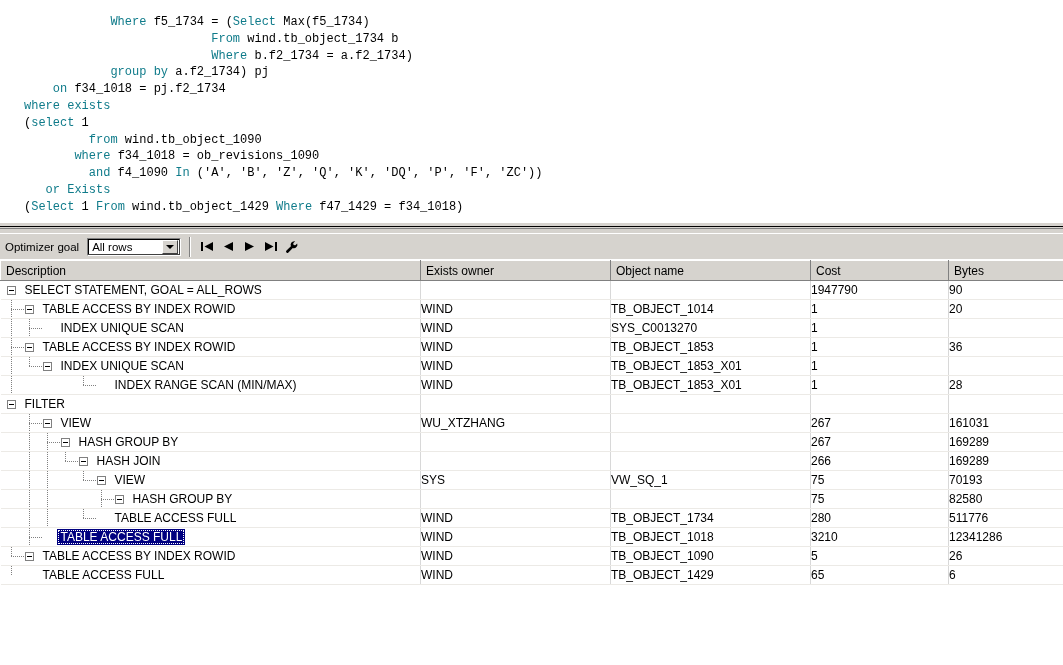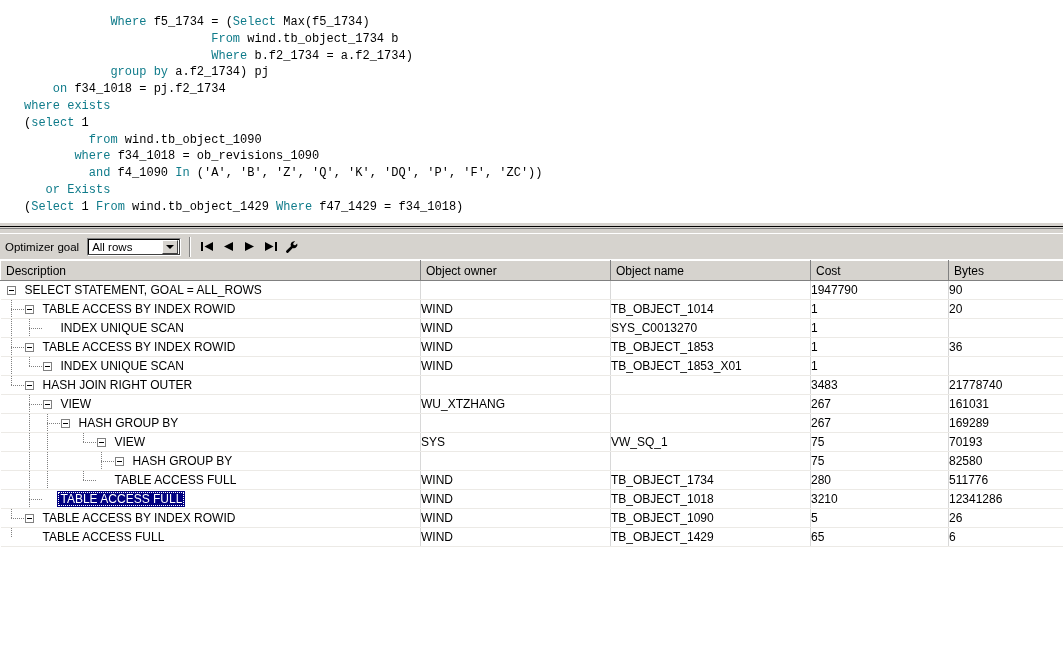--- a/index.html
+++ b/index.html
@@ -306,21 +306,21 @@
     <colgroup id="plan-colgroup">
         <col style="width: 420px;">
         <col style="width: 190px;">
         <col style="width: 200px;">
         <col style="width: 138px;">
         <col style="width: 115px;">
       </colgroup>
     <thead>
       <tr id="plan-head-row">
           <th>Description</th>
-          <th>Object owner</th>
+          <th>Exists owner</th>
           <th>Object name</th>
           <th>Cost</th>
           <th>Bytes</th>
         </tr>
     </thead>
     <tbody id="plan-body">
         <tr>
           <td class="c-desc">
             <div class="tree-cell">
               <div class="tree-inner">
@@ -409,33 +409,49 @@
           </td>
           <td class="c-owner">WIND</td>
           <td class="c-name">TB_OBJECT_1853_X01</td>
           <td class="c-cost">1</td>
           <td class="c-bytes"></td>
         </tr>
         <tr>
           <td class="c-desc">
             <div class="tree-cell">
               <div class="tree-inner">
-                <div class="guides" style="width: 38px;">
-                  <div class="elbow-v" style="left: 10px;"></div>
-                  <div class="elbow-h" style="left: 10px; width: 14px;"></div>
-                  <div class="expander" style="left: 24px;"></div>
-                </div>
-                <span class="node-label">HASH JOIN RIGHT OUTER</span>
+                <div class="guides" style="width: 110px;">
+                  <div class="vline" style="left: 10px;"></div>
+                  <div class="elbow-v" style="left: 82px;"></div>
+                  <div class="elbow-h" style="left: 82px; width: 14px;"></div>
+                </div>
+                <span class="node-label">INDEX RANGE SCAN (MIN/MAX)</span>
+              </div>
+            </div>
+          </td>
+          <td class="c-owner">WIND</td>
+          <td class="c-name">TB_OBJECT_1853_X01</td>
+          <td class="c-cost">1</td>
+          <td class="c-bytes">28</td>
+        </tr>
+        <tr>
+          <td class="c-desc">
+            <div class="tree-cell">
+              <div class="tree-inner">
+                <div class="guides" style="width: 20px;">
+                  <div class="expander" style="left: 6px;"></div>
+                </div>
+                <span class="node-label">FILTER</span>
               </div>
             </div>
           </td>
           <td class="c-owner"></td>
           <td class="c-name"></td>
-          <td class="c-cost">3483</td>
-          <td class="c-bytes">21778740</td>
+          <td class="c-cost"></td>
+          <td class="c-bytes"></td>
         </tr>
         <tr>
           <td class="c-desc">
             <div class="tree-cell">
               <div class="tree-inner">
                 <div class="guides" style="width: 56px;">
                   <div class="vline" style="left: 28px;"></div>
                   <div class="elbow-v" style="left: 28px;"></div>
                   <div class="elbow-h" style="left: 28px; width: 14px;"></div>
                   <div class="expander" style="left: 42px;"></div>
@@ -460,20 +476,40 @@
                   <div class="elbow-h" style="left: 46px; width: 14px;"></div>
                   <div class="expander" style="left: 60px;"></div>
                 </div>
                 <span class="node-label">HASH GROUP BY</span>
               </div>
             </div>
           </td>
           <td class="c-owner"></td>
           <td class="c-name"></td>
           <td class="c-cost">267</td>
+          <td class="c-bytes">169289</td>
+        </tr>
+        <tr>
+          <td class="c-desc">
+            <div class="tree-cell">
+              <div class="tree-inner">
+                <div class="guides" style="width: 92px;">
+                  <div class="vline" style="left: 28px;"></div>
+                  <div class="vline" style="left: 46px;"></div>
+                  <div class="elbow-v" style="left: 64px;"></div>
+                  <div class="elbow-h" style="left: 64px; width: 14px;"></div>
+                  <div class="expander" style="left: 78px;"></div>
+                </div>
+                <span class="node-label">HASH JOIN</span>
+              </div>
+            </div>
+          </td>
+          <td class="c-owner"></td>
+          <td class="c-name"></td>
+          <td class="c-cost">266</td>
           <td class="c-bytes">169289</td>
         </tr>
         <tr>
           <td class="c-desc">
             <div class="tree-cell">
               <div class="tree-inner">
                 <div class="guides" style="width: 110px;">
                   <div class="vline" style="left: 28px;"></div>
                   <div class="vline" style="left: 46px;"></div>
                   <div class="elbow-v" style="left: 82px;"></div>

